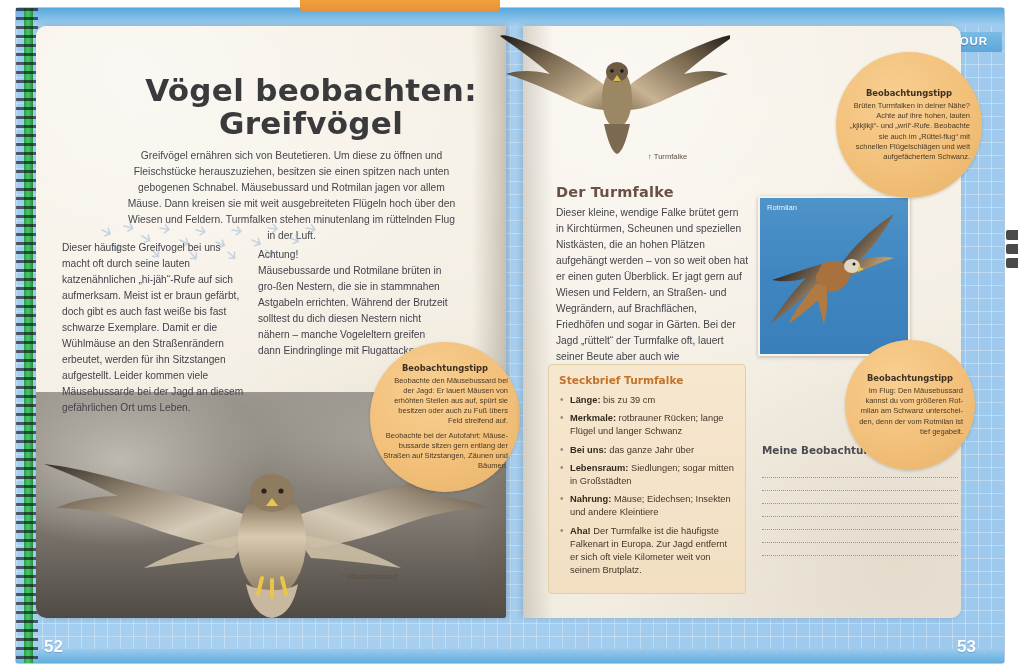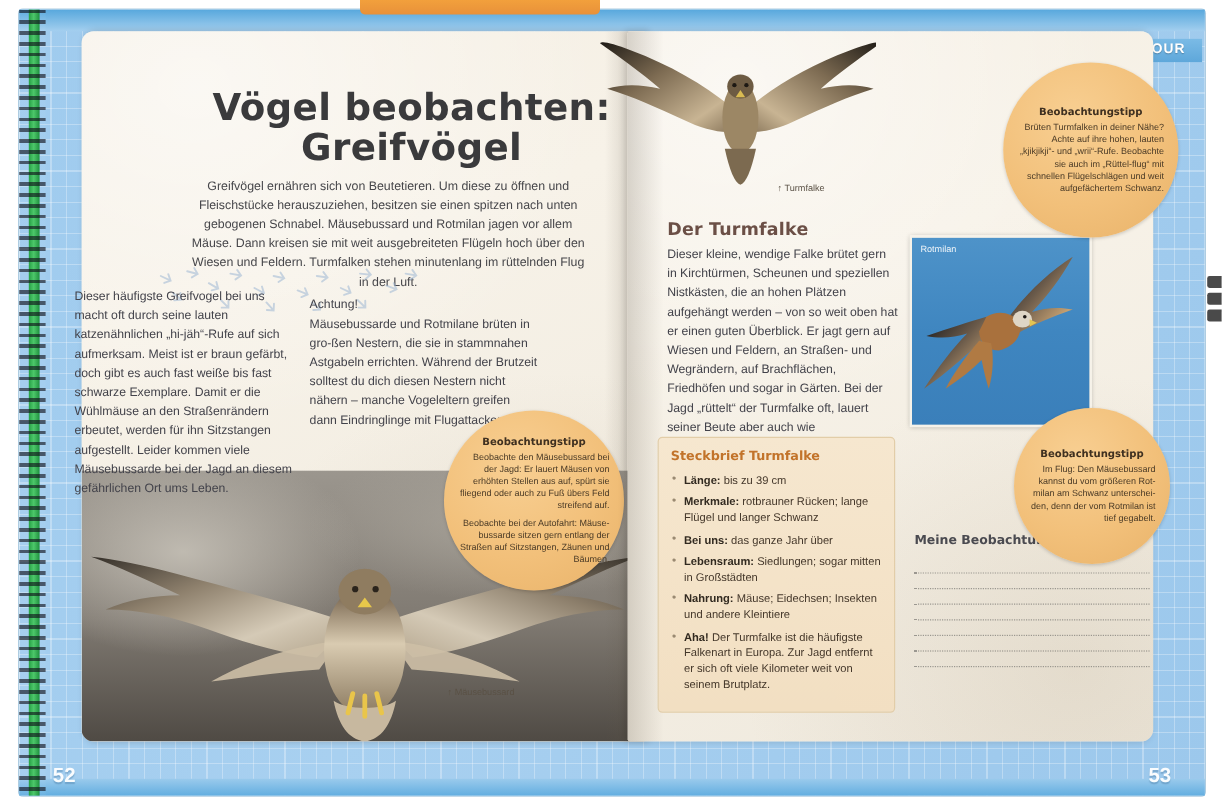--- a/index.html
+++ b/index.html
@@ -31,21 +31,21 @@
             rgba(20,20,30,.85) 0 3px, rgba(255,255,255,.05) 3px 9px);
           opacity:.75;}
 
   
   .tab-orange{ position:absolute; left:300px; top:0; width:200px; height:12px;
           background:linear-gradient(180deg,#f2a03c,#e8913a); border-radius:0 0 4px 4px;}
 
   
   .page{ position:absolute; top:26px; height:592px; overflow:hidden;
          background:linear-gradient(160deg,#f5efe4 0%, #f7f2e8 35%, #efe9dd 100%); }
-  .page-left { left:68px;  width:470px; border-radius:10px 2px 2px 10px;
+  .page-left { left:36px;  width:470px; border-radius:10px 2px 2px 10px;
          box-shadow: 2px 0 6px rgba(0,0,0,.18); }
   .page-right{ left:523px; width:438px; border-radius:2px 10px 10px 2px;
          box-shadow:-2px 0 6px rgba(0,0,0,.14); }
   .gutter-shadow-l{position:absolute;right:0;top:0;width:34px;height:100%;
         background:linear-gradient(90deg, rgba(90,80,65,0) 0%, rgba(95,85,70,.30) 100%);}
   .gutter-shadow-r{position:absolute;left:0;top:0;width:30px;height:100%;
         background:linear-gradient(270deg, rgba(90,80,65,0) 0%, rgba(95,85,70,.22) 100%);}
   .page-grain{position:absolute;inset:0;
         background:
           radial-gradient(120% 80% at 20% 8%, rgba(255,255,255,.55), rgba(255,255,255,0) 60%),
@@ -277,21 +277,21 @@
     <div class="col-text">Dieser häufigste Greifvogel bei uns macht oft durch seine lauten katzenähnlichen „hi-jäh“-Rufe auf sich aufmerksam. Meist ist er braun gefärbt, doch gibt es auch fast weiße bis fast schwarze Exemplare. Damit er die Wühlmäuse an den Straßenrändern erbeutet, werden für ihn Sitzstangen aufgestellt. Leider kommen viele Mäusebussarde bei der Jagd an diesem gefährlichen Ort ums Leben.</div>
   </div>
 
   <div class="col-mid">
     <div class="lead">Achtung!</div>
     <div class="col-text">Mäusebussarde und Rotmilane brüten in gro-ßen Nestern, die sie in stammnahen Astgabeln errichten. Während der Brutzeit solltest du dich diesen Nestern nicht nähern – manche Vogeleltern greifen dann Eindringlinge mit Flugattacken an.</div>
   </div>
 
   <div class="tip tip-buzzard">
     <div class="tip-h">Beobachtungstipp</div>
-    <p>Beobachte den Mäusebussard bei der Jagd: Er lauert Mäusen von erhöhten Stellen aus auf, spürt sie fliegend oder auch zu Fuß übers Feld streifend auf.</p>
+    <p>Beobachte den Mäusebussard bei der Jagd: Er lauert Mäusen von erhöhten Stellen aus auf, spürt sie besitzen oder auch zu Fuß übers Feld streifend auf.</p>
     <p>Beobachte bei der Autofahrt: Mäuse-bussarde sitzen gern entlang der Straßen auf Sitzstangen, Zäunen und Bäumen.</p>
   </div>
 
   <div class="page page-right">
     <div class="page-grain"></div>
     <div class="gutter-shadow-r"></div>
   </div>
 
   <div class="photo kestrel">
     <svg viewBox="0 0 230 130" width="230" height="130">

